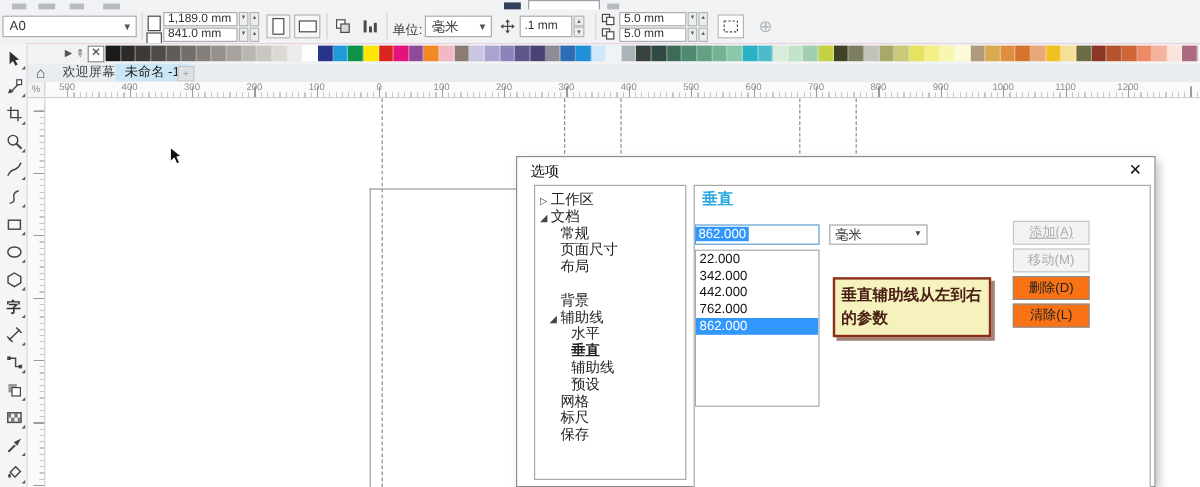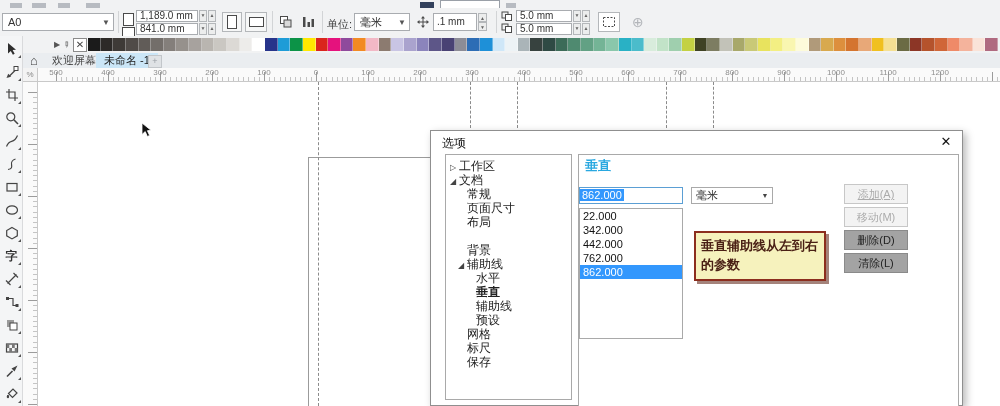--- a/index.html
+++ b/index.html
@@ -85,21 +85,21 @@
   .dlg-input span{background:#3297fd;color:#fff;padding:0 2px;font-size:11px;}
   .dlg-combo{position:absolute;left:260px;top:56px;width:82px;height:17px;border:1px solid #a9a9a9;
              background:#fff;box-sizing:border-box;display:flex;align-items:center;}
   .dlg-combo .cval{flex:1;padding-left:4px;font-size:11px;}
   .dlg-combo .carr{width:14px;text-align:center;font-size:7px;color:#444;}
   .dlg-list{position:absolute;left:148px;top:77px;width:104px;height:131px;border:1px solid #a9a9a9;
             background:#fff;box-sizing:border-box;overflow:hidden;}
   .lrow{height:14px;line-height:14px;padding-left:3px;font-size:11px;color:#111;}
   .lrow.sel{background:#3297fd;color:#fff;}
   .dbtn{position:absolute;left:413px;width:64px;height:20px;text-align:center;line-height:18px;
-        font-size:11px;box-sizing:border-box;background:#a3a3a3;border:1px solid #8a8a8a;color:#222;}
+        font-size:11px;box-sizing:border-box;background:#f97316;border:1px solid #8a8a8a;color:#222;}
   .dbtn.disabled{background:#f3f3f3;border-color:#c7c7c7;color:#ababab;}
   .annotation{position:absolute;left:263px;top:100px;width:118px;background:#f6f2bd;border:2px solid #8c2e1e;
               box-shadow:3px 3px 0 rgba(90,30,15,.55);padding:4px 5px;font-size:13px;font-weight:bold;
               color:#4a2015;line-height:1.45;}
 </style>
 </head>
 <body>
 
 <div class="app">
 

